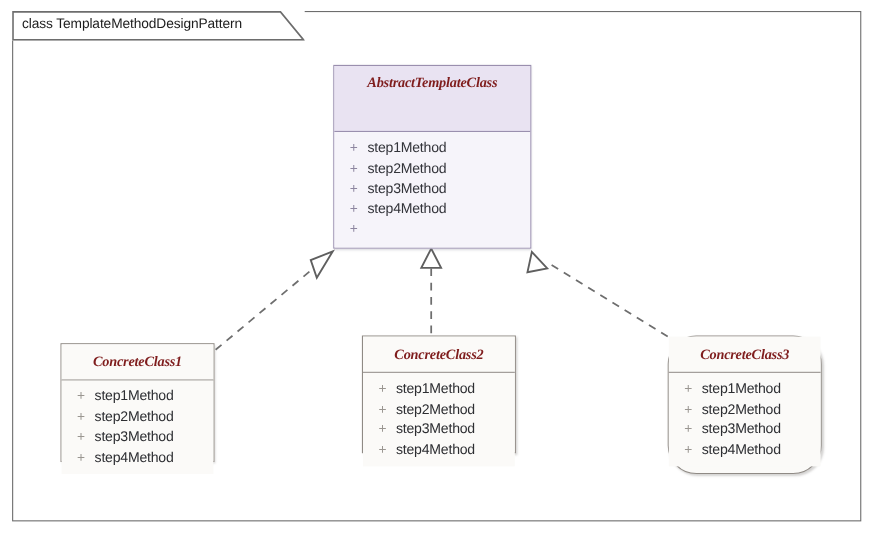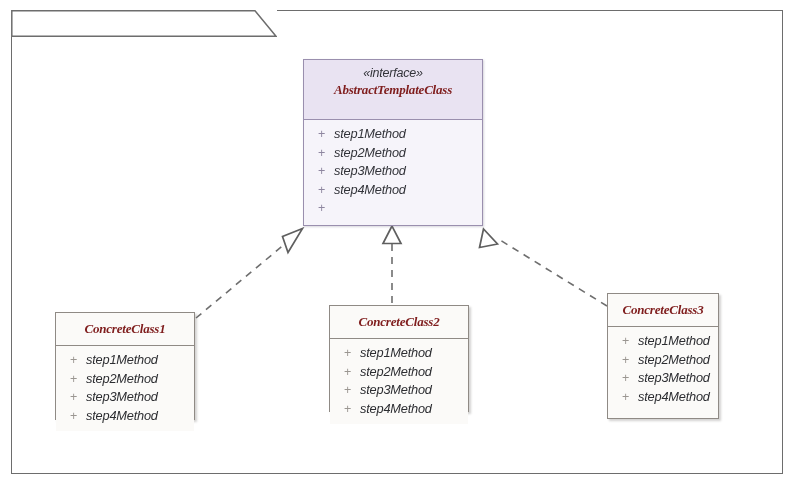--- a/index.html
+++ b/index.html
@@ -117,21 +117,20 @@
   .member .vis {
     display: inline-block;
     width: 26px;
     text-align: left;
     padding-left: 10px;
     box-sizing: border-box;
     font-size: 12.5px;
     font-style: normal;
   }
   .member .mname {
-    font-style: italic;
     font-size: 12.8px;
     letter-spacing: -0.2px;
   }
 
   
   #interface-box {
     left: 303px;
     top: 59px;
     width: 180px;
     height: 167px;
@@ -176,36 +175,38 @@
     height: 108px;
   }
   #concrete-box-2 {
     left: 329px;
     top: 305px;
     width: 140px;
     height: 107px;
   }
   #concrete-box-3 {
     left: 607px;
-    top: 293px;
-    width: 112px;
+    top: 305px;
+    width: 140px;
     height: 126px;
+    border-radius: 26px;
   }
 </style>
 </head>
 <body>
 
 <div id="canvas">
 
   <div class="frame"></div>
 
   <div class="title-tab">
     <svg class="tab-shape" viewBox="0 0 266 27" preserveAspectRatio="none">
       <path d="M 0.8 0.8 L 244 0.8 L 265 26.3 L 0.8 26.3 Z" fill="#ffffff" stroke="#6d6d6d" stroke-width="1.5"></path>
     </svg>
+    <span class="tab-label">class TemplateMethodDesignPattern</span>
   </div>
 
   <svg class="connectors" viewBox="0 0 800 486">
 
     <g>
       <line x1="196" y1="318" x2="286" y2="243" stroke="#6e6e6e" stroke-width="1.6" stroke-dasharray="7,6" stroke-linecap="butt"></line>
       <polygon points="302.5,228.5 282.5,236.5 288,252.5" fill="#ffffff" stroke="#5f5f5f" stroke-width="1.7" stroke-linejoin="miter"></polygon>
     </g>
 
     <g>
@@ -214,21 +215,20 @@
     </g>
 
     <g>
       <line x1="607" y1="306" x2="500" y2="240" stroke="#6e6e6e" stroke-width="1.6" stroke-dasharray="7,6" stroke-linecap="butt"></line>
       <polygon points="483.5,229 479.5,247.5 497.5,244" fill="#ffffff" stroke="#5f5f5f" stroke-width="1.7" stroke-linejoin="miter"></polygon>
     </g>
   </svg>
 
   <div class="uml-box" id="interface-box">
     <div class="compartment-head">
-      <div class="stereotype">«interface»</div>
       <div class="class-name">AbstractTemplateClass</div>
     </div>
     <div class="compartment-body">
       <div class="member">
         <span class="vis">+</span>
         <span class="mname">step1Method</span>
       </div>
       <div class="member">
         <span class="vis">+</span>
         <span class="mname">step2Method</span>

